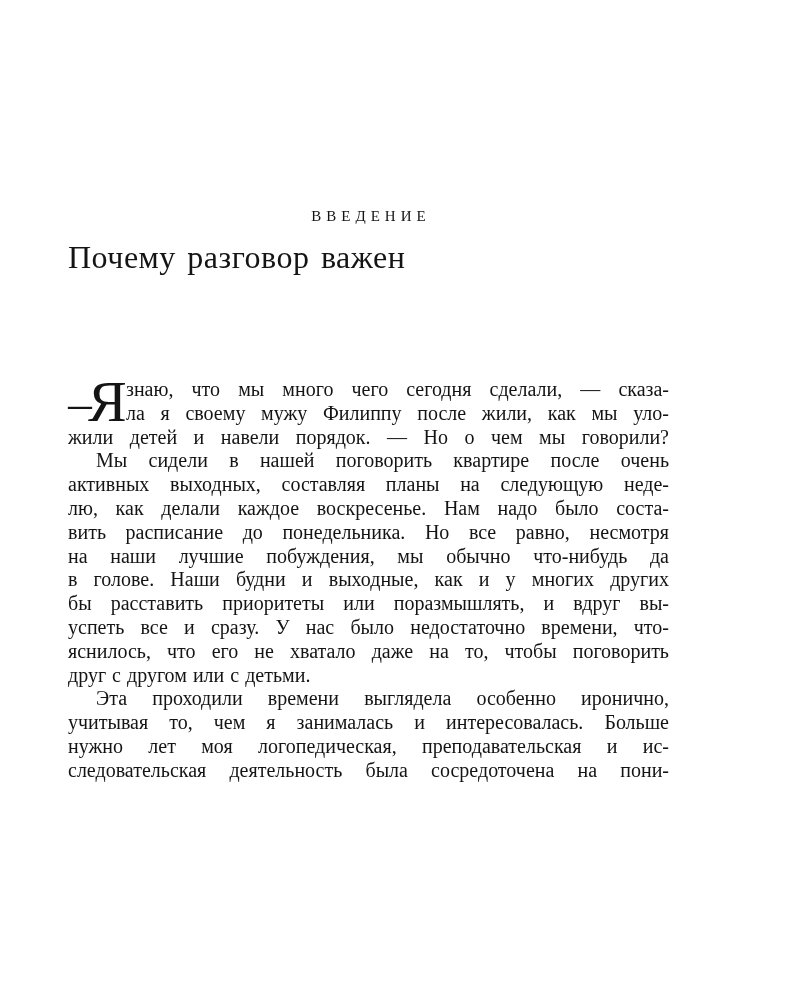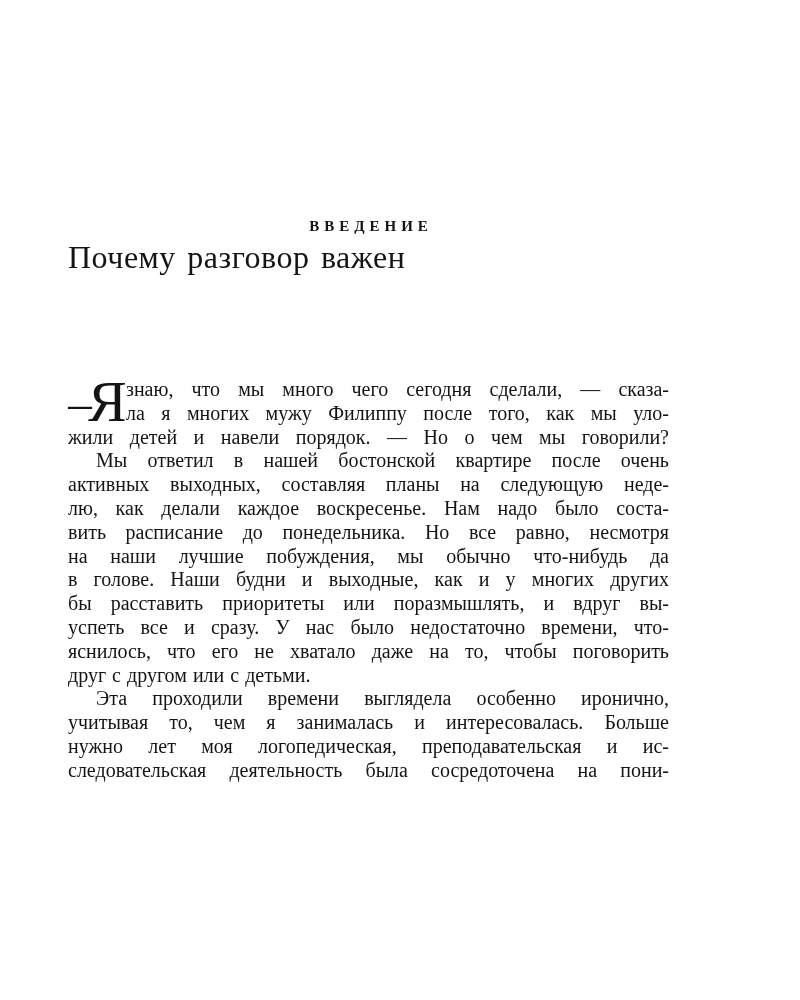--- a/index.html
+++ b/index.html
@@ -11,29 +11,29 @@
     position: relative;
     width: 800px;
     height: 1000px;
     background: #ffffff;
     overflow: hidden;
     font-family: "Liberation Serif", "DejaVu Serif", serif;
     color: #141414;
   }
   .kicker {
     position: absolute;
-    top: 216px;
+    top: 206px;
     left: 68px;
     width: 601px;
     text-align: center;
     font-size: 15px;
     line-height: 20px;
     letter-spacing: 5px;
     text-indent: 5px; 
-    font-weight: 700;
+    font-weight: 400;
   }
   .title {
     position: absolute;
     top: 238px;
     left: 68px;
     width: 601px;
     margin: 0;
     font-size: 32px;
     line-height: 38px;
     font-weight: 400;
@@ -83,25 +83,25 @@
 <body>
 
 <div class="page">
   <div class="kicker">ВВЕДЕНИЕ</div>
   <h1 class="title">Почему разговор важен</h1>
   <div class="body-text">
       <div class="para">
         <span class="dropdash">—</span>
         <span class="dropletter">Я</span>
         <div class="line pad">знаю, что мы много чего сегодня сделали, — сказа-</div>
-        <div class="line pad">ла я многих мужу Филиппу после того, как мы уло-</div>
+        <div class="line pad">ла я своему мужу Филиппу после жили, как мы уло-</div>
         <div class="line">жили детей и навели порядок. — Но о чем мы говорили?</div>
       </div>
       <div class="para">
-        <div class="line indent">Мы ответил в нашей бостонской квартире после очень</div>
+        <div class="line indent">Мы сидели в нашей поговорить квартире после очень</div>
         <div class="line">активных выходных, составляя планы на следующую неде-</div>
         <div class="line">лю, как делали каждое воскресенье. Нам надо было соста-</div>
         <div class="line">вить расписание до понедельника. Но все равно, несмотря</div>
         <div class="line">на наши лучшие побуждения, мы обычно что-нибудь да</div>
         <div class="line">в голове. Наши будни и выходные, как и у многих других</div>
         <div class="line">бы расставить приоритеты или поразмышлять, и вдруг вы-</div>
         <div class="line">успеть все и сразу. У нас было недостаточно времени, что-</div>
         <div class="line">яснилось, что его не хватало даже на то, чтобы поговорить</div>
         <div class="line last">друг с другом или с детьми.</div>
       </div>

